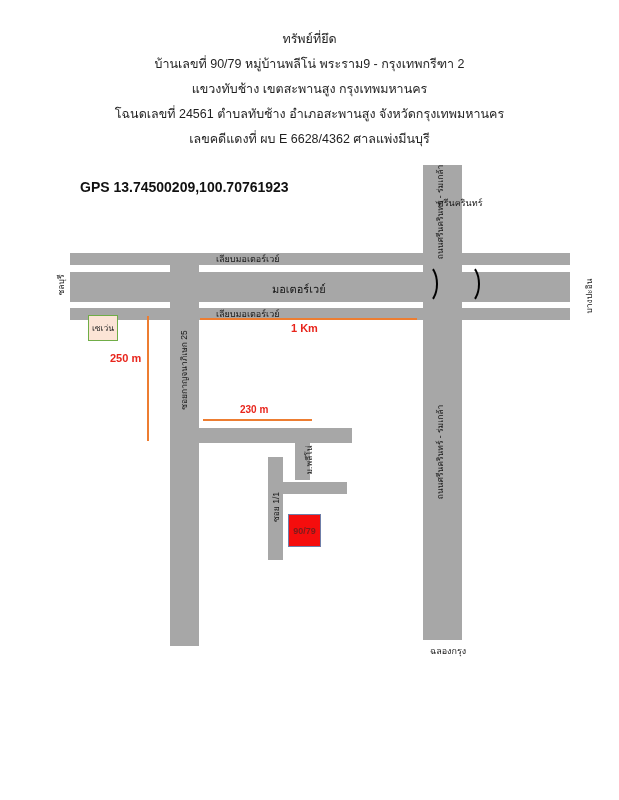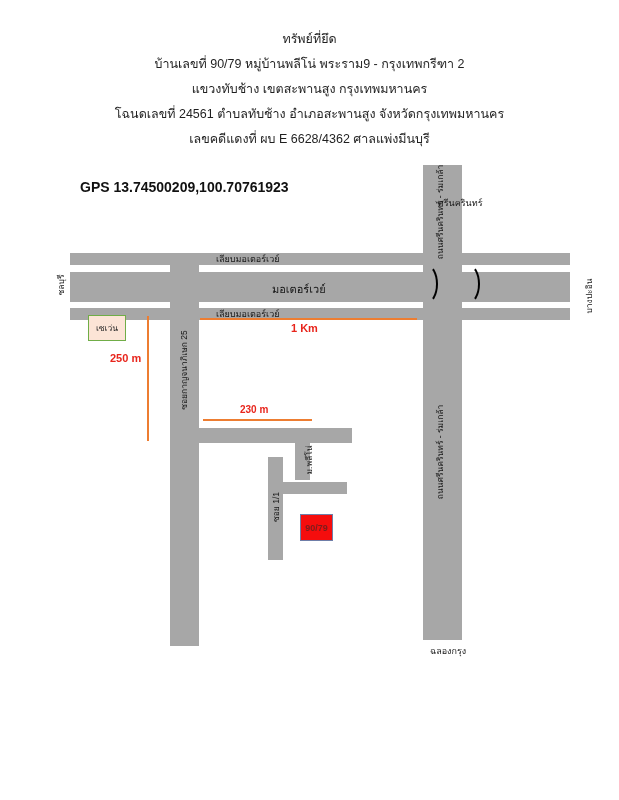--- a/index.html
+++ b/index.html
@@ -24,25 +24,25 @@
   
   .arc{position:absolute;width:24px;height:40px;border:2.5px solid transparent;
        border-right-color:#000;border-radius:50%;box-sizing:border-box;}
 
   
   .dist-line-h{position:absolute;height:2.4px;background:#ed7d31;}
   .dist-line-v{position:absolute;width:2.4px;background:#ed7d31;}
   .dist-text{position:absolute;font-size:11px;font-weight:600;color:#e8251c;white-space:nowrap;}
 
   
-  .seven-box{position:absolute;left:88px;top:315px;width:38px;height:26px;
+  .seven-box{position:absolute;left:88px;top:315px;width:30px;height:26px;
              background:#fce4d6;border:1px solid #70ad47;box-sizing:border-box;
              display:flex;align-items:center;justify-content:center;
              font-size:8.5px;color:#222;}
-  .house-box{position:absolute;left:300px;top:514px;width:33px;height:27px;
+  .house-box{position:absolute;left:288px;top:514px;width:33px;height:33px;
              background:#f50d0d;border:1.5px solid #6f7ea8;box-sizing:border-box;
              display:flex;align-items:center;justify-content:center;
              font-size:9px;color:#7c1d1d;font-weight:600;}
 </style>
 </head>
 <body>
 
 <div class="page">
 
   <div class="header">

